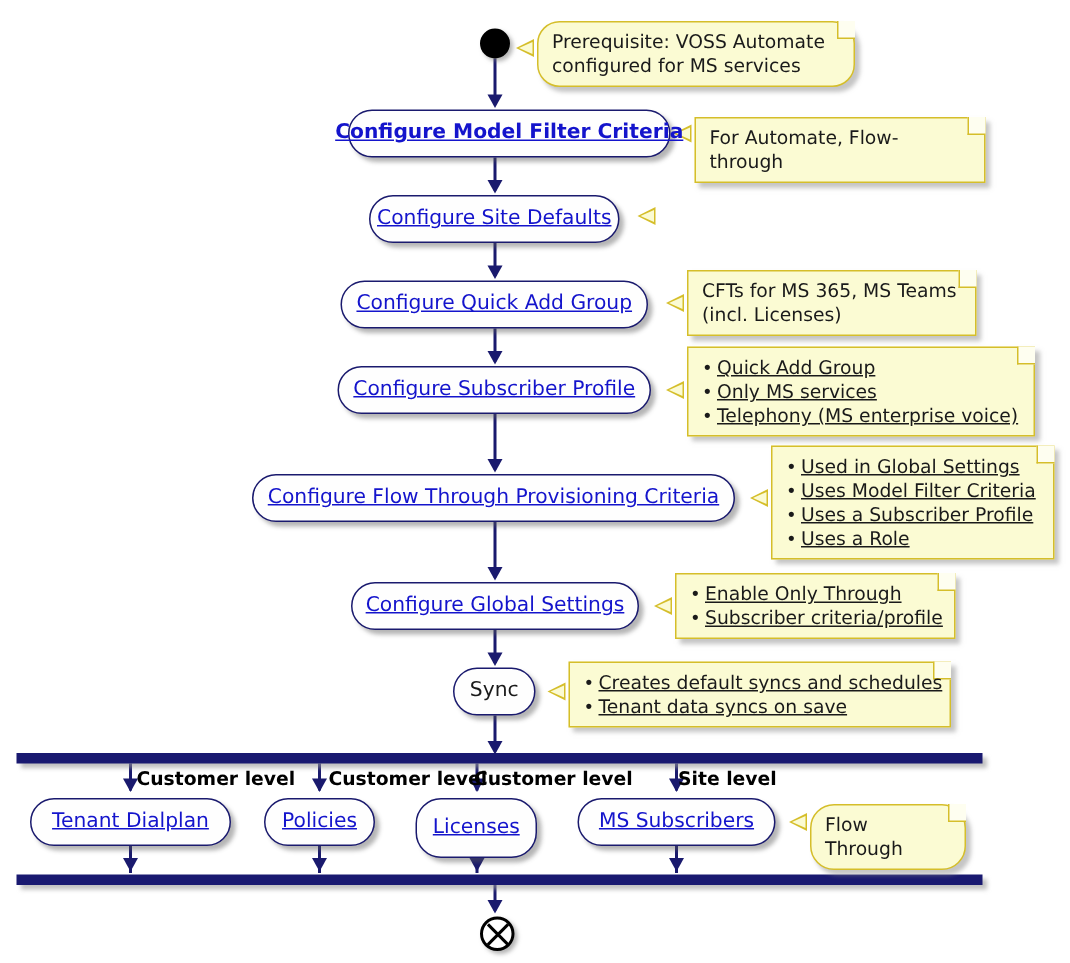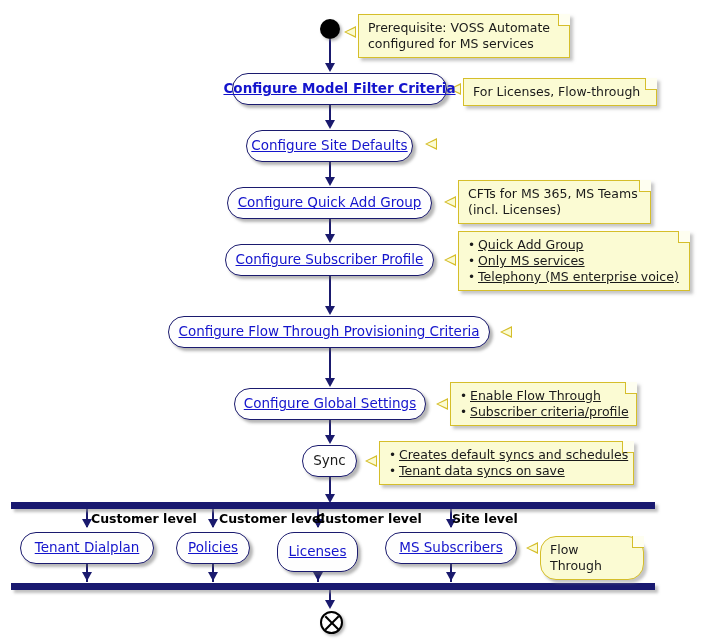--- a/index.html
+++ b/index.html
@@ -128,37 +128,37 @@
     border-right:9px solid #FBFBD3;
   }
 </style>
 </head>
 <body>
 
 <div id="canvas">
 
   <div class="start-node" style="left:320px;top:19px;"></div>
 
-  <div class="note" style="left:358px;top:14px;width:212px;">
+  <div class="note" style="left:358px;top:14px;width:212px;border-radius:15px;">
     <span class="fold"></span>
     <span class="notetext">Prerequisite: VOSS Automate
 configured for MS services</span>
   </div>
   <div class="note-tail" style="left:344px;top:26px;"></div>
 
   <div class="vline" style="left:329.2px;top:39px;height:26px;"></div>
   <div class="arrow" style="left:325px;top:63px;"></div>
 
   <div class="activity" style="left:232px;top:73px;width:215px;height:32px;font-weight:bold;">
     <span class="lbl">Configure Model Filter Criteria</span>
   </div>
 
   <div class="note" style="left:463px;top:78px;width:194px;">
     <span class="fold"></span>
-    <span class="notetext">For Licenses, Flow-through</span>
+    <span class="notetext">For Automate, Flow-through</span>
   </div>
   <div class="note-tail" style="left:449px;top:83px;"></div>
 
   <div class="vline" style="left:329.2px;top:105px;height:22px;"></div>
   <div class="arrow" style="left:325px;top:120px;"></div>
 
   <div class="activity" style="left:246px;top:130px;width:167px;height:32px;">
     <span class="lbl">Configure Site Defaults</span>
   </div>
 
@@ -195,33 +195,42 @@
   </div>
   <div class="note-tail" style="left:444px;top:254px;"></div>
 
   <div class="vline" style="left:329.2px;top:276px;height:37px;"></div>
   <div class="arrow" style="left:325px;top:306px;"></div>
 
   <div class="activity" style="left:168px;top:316px;width:322px;height:32px;">
     <span class="lbl">Configure Flow Through Provisioning Criteria</span>
   </div>
 
+  <div class="note" style="left:514px;top:297px;width:189px;">
+    <span class="fold"></span>
+    <ul>
+        <li>Used in Global Settings</li>
+        <li>Uses Model Filter Criteria</li>
+        <li>Uses a Subscriber Profile</li>
+        <li>Uses a Role</li>
+      </ul>
+  </div>
   <div class="note-tail" style="left:500px;top:326px;"></div>
 
   <div class="vline" style="left:329.2px;top:348px;height:37px;"></div>
   <div class="arrow" style="left:325px;top:378px;"></div>
 
   <div class="activity" style="left:234px;top:388px;width:192px;height:32px;">
     <span class="lbl">Configure Global Settings</span>
   </div>
 
   <div class="note" style="left:450px;top:382px;width:187px;">
     <span class="fold"></span>
     <ul>
-        <li>Enable Flow Through</li>
+        <li>Enable Only Through</li>
         <li>Subscriber criteria/profile</li>
       </ul>
   </div>
   <div class="note-tail" style="left:436px;top:398px;"></div>
 
   <div class="vline" style="left:329.2px;top:420px;height:22px;"></div>
   <div class="arrow" style="left:325px;top:435px;"></div>
 
   <div class="activity plain" style="left:302px;top:445px;width:55px;height:32px;">
     <span class="lbl">Sync</span>

